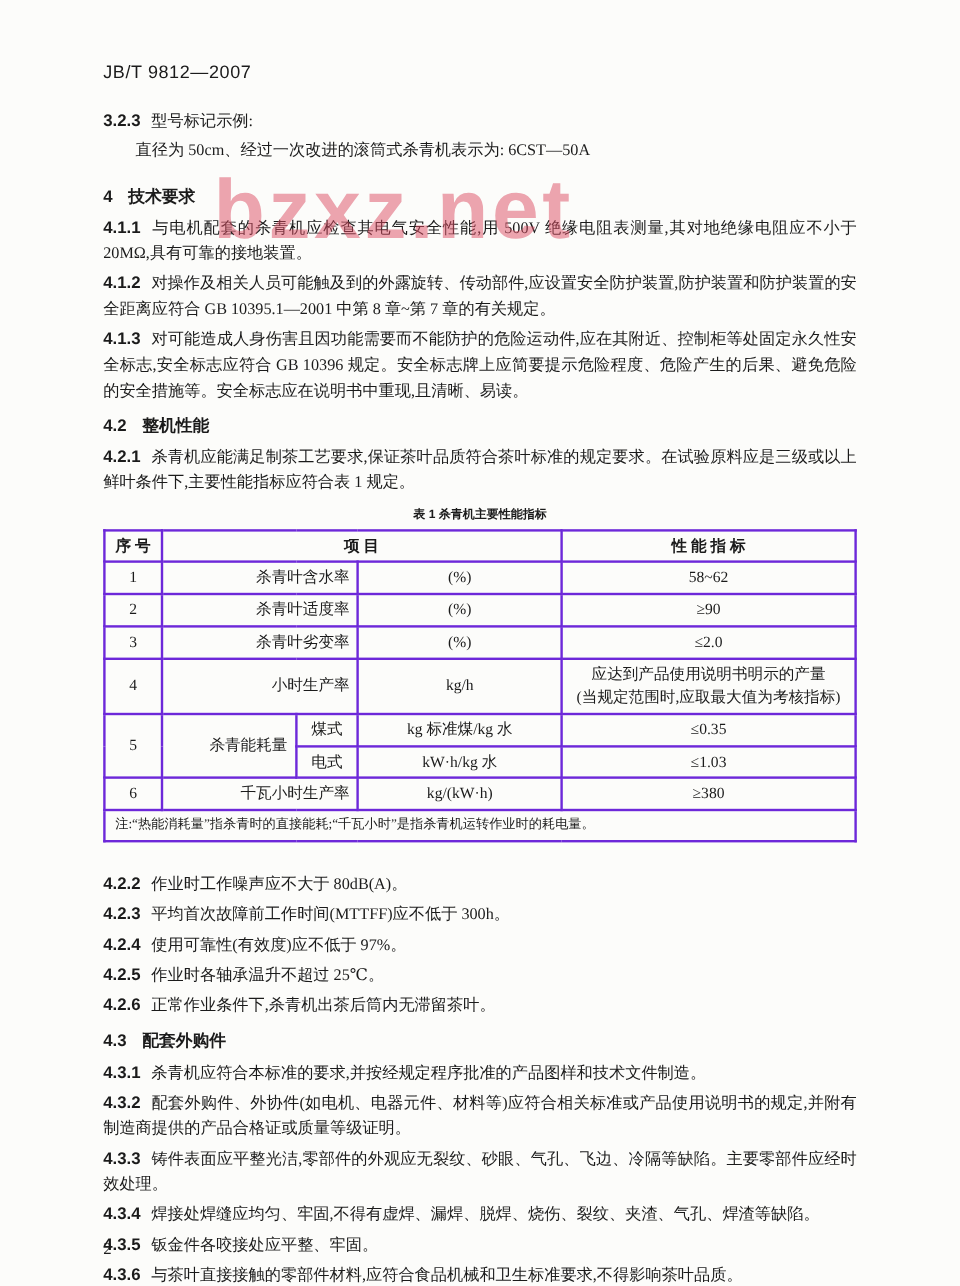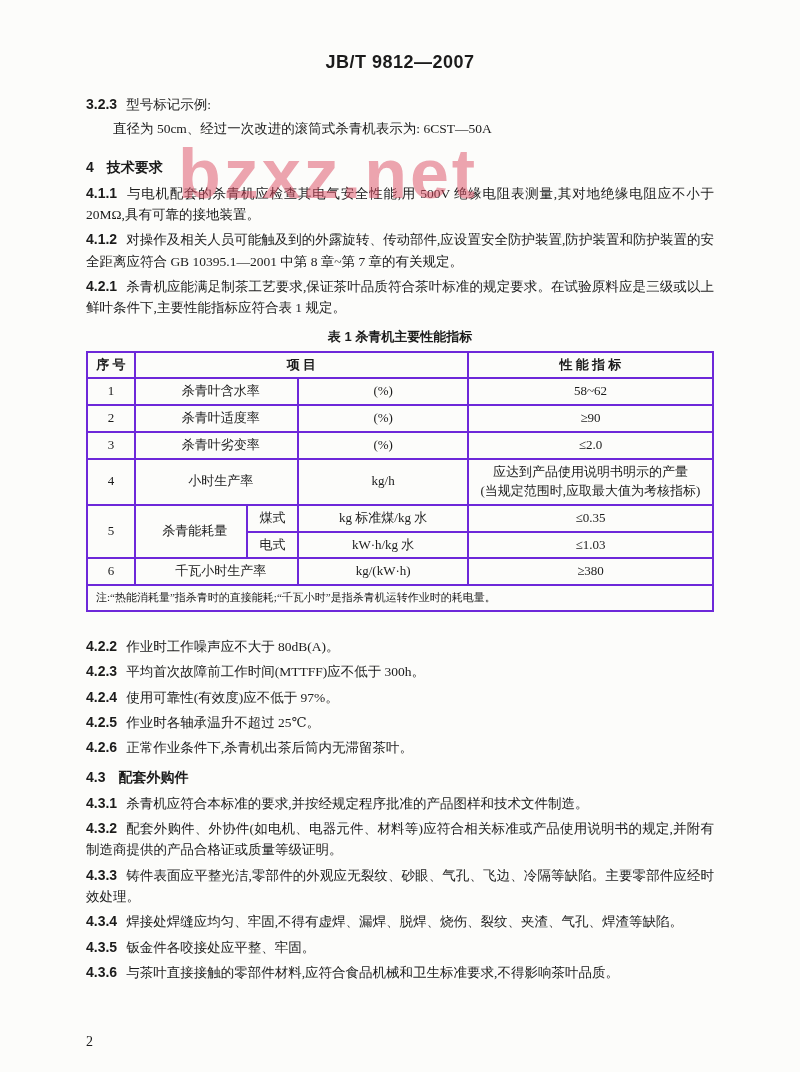--- a/index.html
+++ b/index.html
@@ -15,25 +15,24 @@
     color: #1b1b1b;
   }
   .content {
     position: absolute;
     left: 86px;
     top: 52px;
     width: 628px;
   }
   .doc-code {
     font-family: "Liberation Sans", sans-serif;
-    font-weight: bold;
-    font-size: 18px;
+    font-weight: normal;
+    font-size: 15px;
     letter-spacing: 0.5px;
     margin-bottom: 20px;
-    text-align: center;
   }
   .clause {
     font-size: 13.5px;
     line-height: 1.58;
     text-align: justify;
     margin: 3px 0;
   }
   .cnum {
     font-family: "Liberation Sans", sans-serif;
     font-weight: bold;
@@ -50,40 +49,40 @@
   .heading .cnum { margin-right: 13px; font-size: 14px; }
   .example-line {
     font-size: 13.5px;
     line-height: 1.58;
     margin: 2px 0 19px 0;
     padding-left: 2em;
   }
   .tbl-caption {
     font-family: "Liberation Sans", sans-serif;
     font-weight: bold;
-    font-size: 13px;
+    font-size: 10px;
     text-align: center;
     margin: 9px 0 5px 0;
   }
   table.t1 {
     border-collapse: collapse;
     width: 100%;
     font-size: 13px;
     border: 2px solid #141414;
   }
   .t1 th, .t1 td {
     border: 2px solid #6d28d9;
     padding: 3px 6px;
     text-align: center;
     vertical-align: middle;
     line-height: 1.45;
   }
   .t1 th { font-weight: bold; height: 24px; }
   .t1 td { height: 25px; }
-  .t1 td.name { text-align: center; padding-left: 14px; }
+  .t1 td.name { text-align: right; padding-left: 14px; }
   .t1 td.note-cell {
     text-align: left;
     font-size: 11px;
     padding: 4px 8px;
     height: 22px;
   }
   .t1 .two-line div { line-height: 1.45; }
   .spacer-after-table { height: 20px; }
   .watermark {
     position: absolute;
@@ -125,21 +124,27 @@
       <span class="cnum">4</span><span>技术要求</span>
     </p>
 
 
     <p class="clause">
       <span class="cnum">4.1.1</span><span>与电机配套的杀青机应检查其电气安全性能,用 500V 绝缘电阻表测量,其对地绝缘电阻应不小于 20MΩ,具有可靠的接地装置。</span>
     </p>
     <p class="clause">
       <span class="cnum">4.1.2</span><span>对操作及相关人员可能触及到的外露旋转、传动部件,应设置安全防护装置,防护装置和防护装置的安全距离应符合 GB 10395.1—2001 中第 8 章~第 7 章的有关规定。</span>
     </p>
-
+    <p class="clause">
+      <span class="cnum">4.1.3</span><span>对可能造成人身伤害且因功能需要而不能防护的危险运动件,应在其附近、控制柜等处固定永久性安全标志,安全标志应符合 GB 10396 规定。安全标志牌上应简要提示危险程度、危险产生的后果、避免危险的安全措施等。安全标志应在说明书中重现,且清晰、易读。</span>
+    </p>
+
+    <p class="heading">
+      <span class="cnum">4.2</span><span>整机性能</span>
+    </p>
 
     <p class="clause">
       <span class="cnum">4.2.1</span><span>杀青机应能满足制茶工艺要求,保证茶叶品质符合茶叶标准的规定要求。在试验原料应是三级或以上鲜叶条件下,主要性能指标应符合表 1 规定。</span>
     </p>
 
     <div class="tbl-caption">表 1   杀青机主要性能指标</div>
 
     <table class="t1">
       <colgroup>
         <col style="width:48px">

